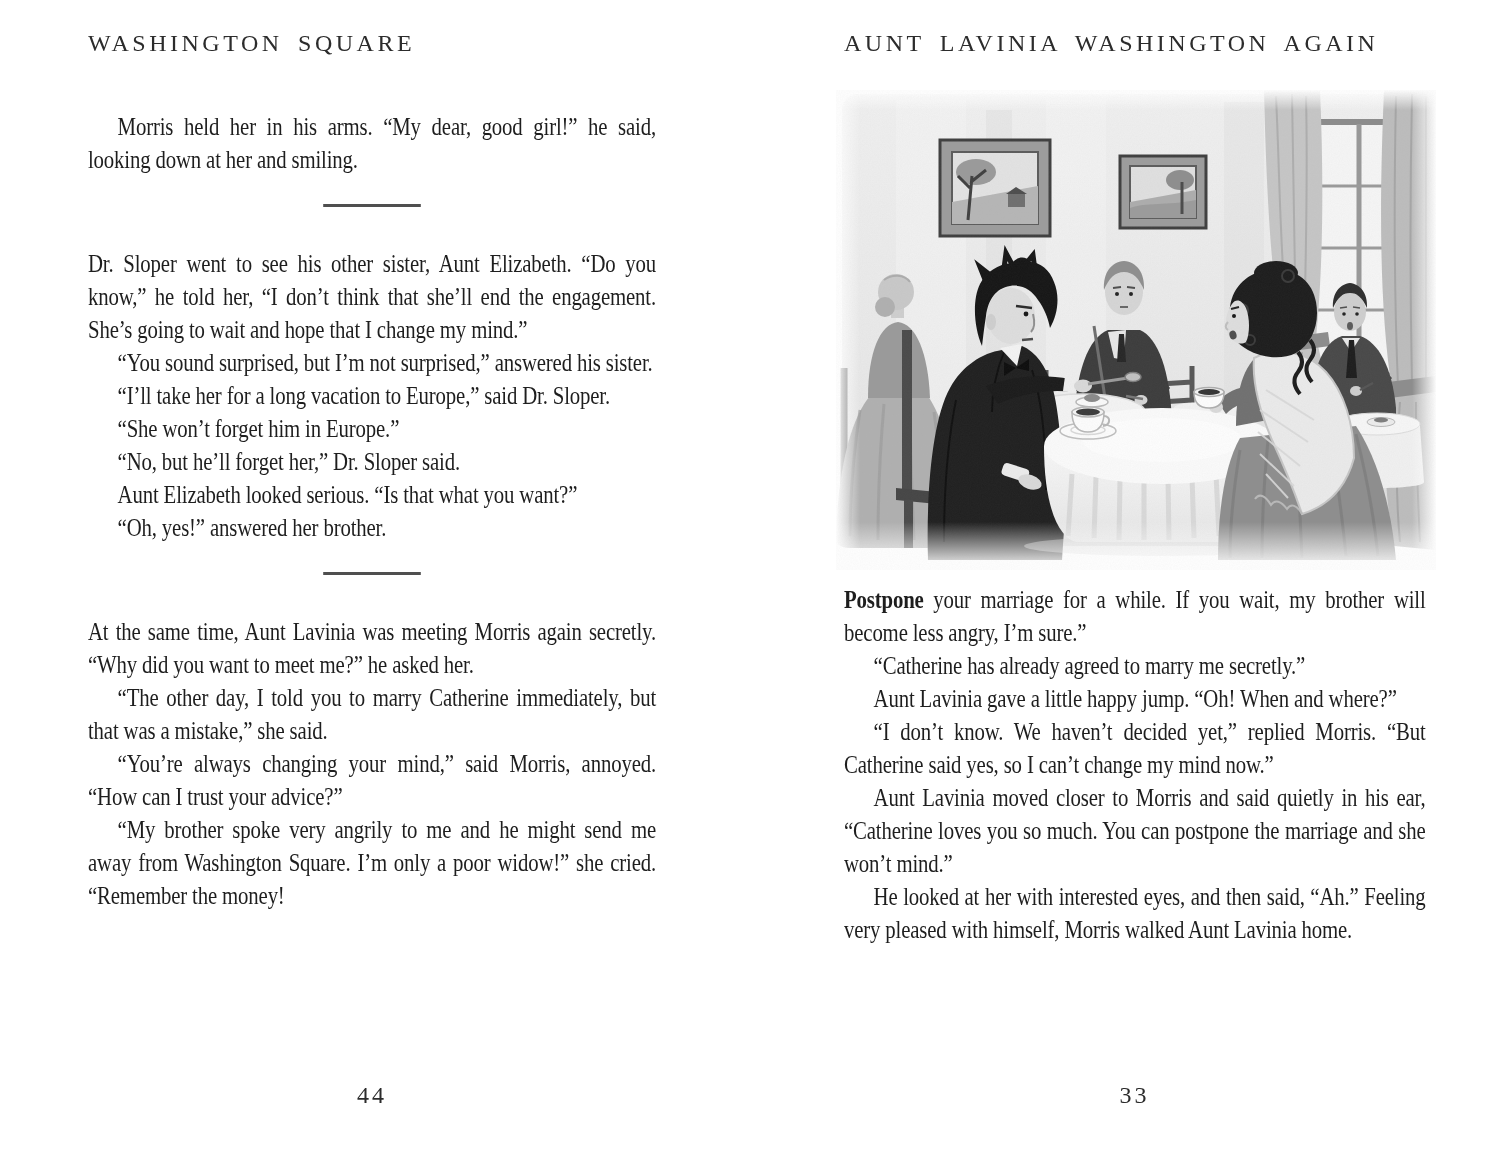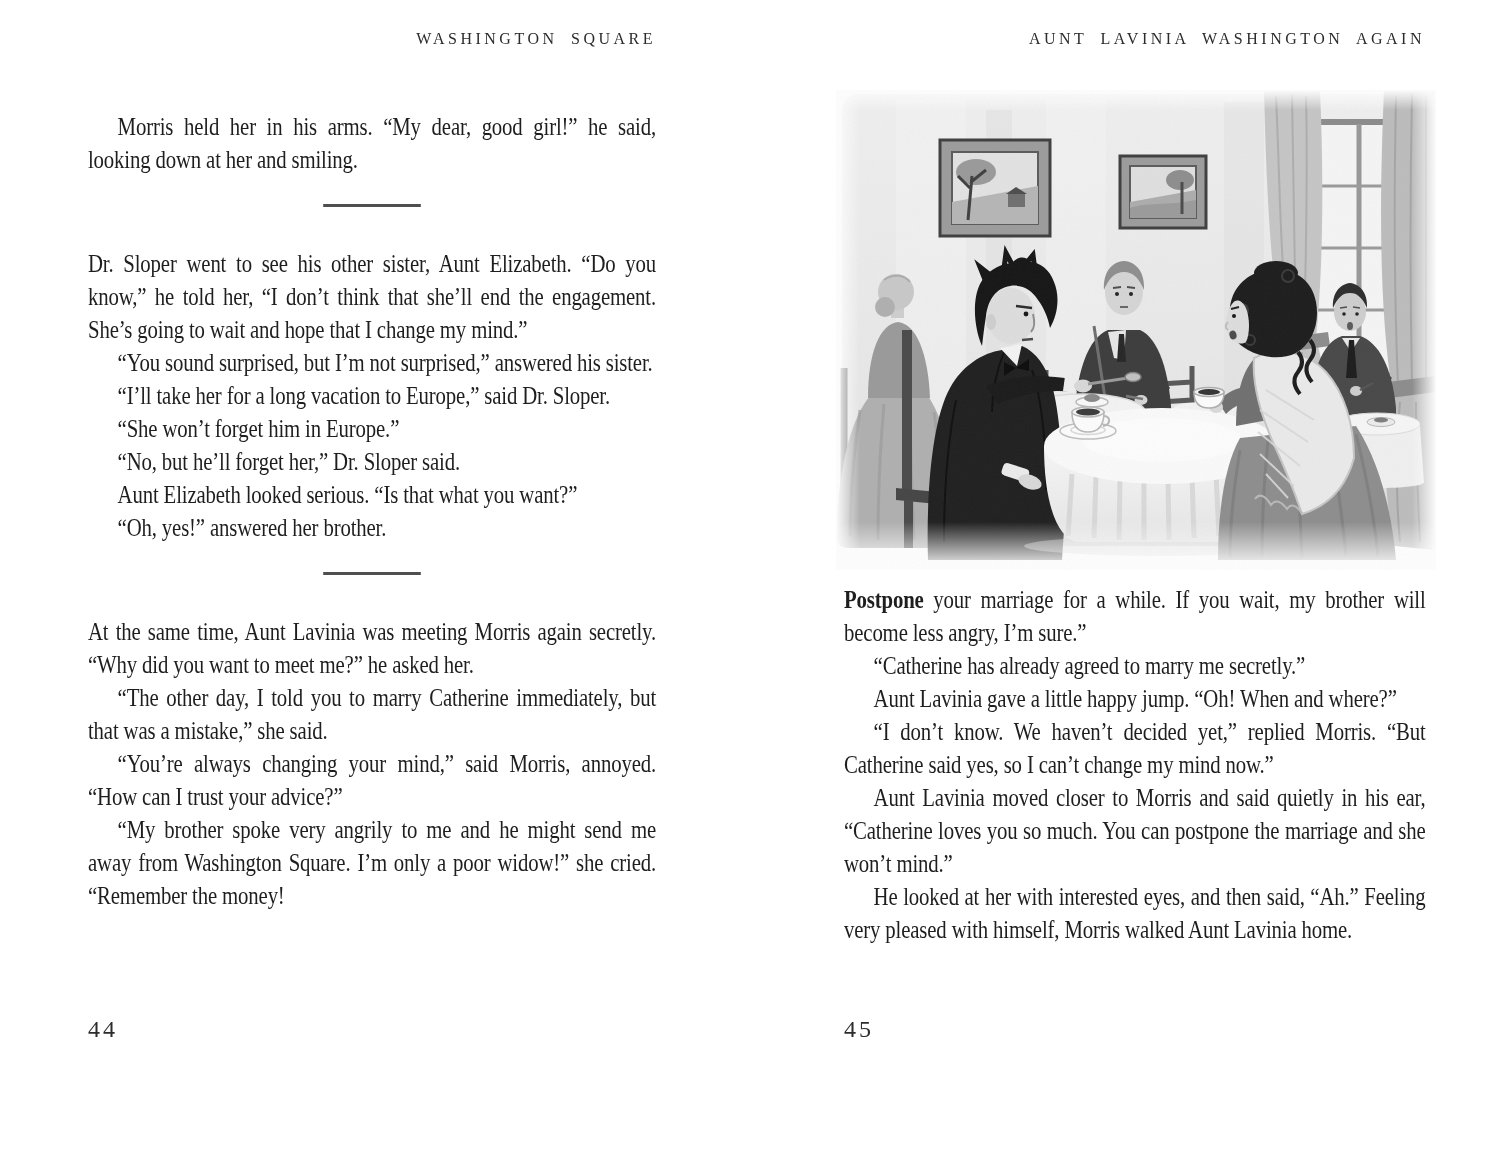--- a/index.html
+++ b/index.html
@@ -1,38 +1,38 @@
 <!DOCTYPE html>
 <html><head>
 <meta charset="utf-8">
 <style>
   html,body{margin:0;padding:0;background:#ffffff;}
   body{
     position:relative;width:1500px;height:1151px;overflow:hidden;
     font-family:"Liberation Serif","DejaVu Serif",serif;color:#1f1f1f;
   }
   .running-head{
-    position:absolute;top:30px;font-size:16px;letter-spacing:3.5px;word-spacing:6px;
-    color:#2c2c2c;text-align:right;white-space:nowrap;
+    position:absolute;top:30px;font-size:24px;letter-spacing:3.5px;word-spacing:6px;
+    color:#2c2c2c;text-align:left;white-space:nowrap;
   }
   .running-head.left{left:88px;width:568px;}
   .running-head.right{left:844px;width:581px;}
   .text-col{
     position:absolute;font-size:26px;line-height:33px;text-align:justify;
     letter-spacing:-0.2px;transform:scaleX(0.8);transform-origin:0 0;color:#1e1e1e;
   }
   .text-col.left{left:88px;top:110px;width:710px;}
   .text-col.right{left:844px;top:583px;width:727px;}
   .text-col p{margin:0;padding:0;}
   .text-col p.indent{text-indent:37px;}
   .text-col strong{font-weight:bold;}
   .divider{width:122px;height:3px;background:#4f4f4f;margin:28px auto 40px auto;}
   .folio{
-    position:absolute;top:1016px;font-size:24px;letter-spacing:3px;
-    color:#2c2c2c;text-align:left;
+    position:absolute;top:1082px;font-size:24px;letter-spacing:3px;
+    color:#2c2c2c;text-align:center;
   }
   .folio.left{left:88px;width:568px;}
   .folio.right{left:844px;width:581px;}
   .illustration{position:absolute;left:836px;top:90px;width:600px;height:480px;}
 </style>
 </head>
 <body>
 
 <div class="running-head left">WASHINGTON SQUARE</div>
 
@@ -286,13 +286,13 @@
 
 <div class="text-col right">
   <p><strong>Postpone</strong><span> your marriage for a while. If you wait, my brother will become less angry, I’m sure.”</span></p>
   <p class="indent">“Catherine has already agreed to marry me secretly.”</p>
   <p class="indent">Aunt Lavinia gave a little happy jump. “Oh! When and where?”</p>
   <p class="indent">“I don’t know. We haven’t decided yet,” replied Morris. “But Catherine said yes, so I can’t change my mind now.”</p>
   <p class="indent">Aunt Lavinia moved closer to Morris and said quietly in his ear, “Catherine loves you so much. You can postpone the marriage and she won’t mind.”</p>
   <p class="indent">He looked at her with interested eyes, and then said, “Ah.” Feeling very pleased with himself, Morris walked Aunt Lavinia home.</p>
 </div>
 
-<div class="folio right">45</div>
+<div class="folio right">33</div>
 
 </body></html>

